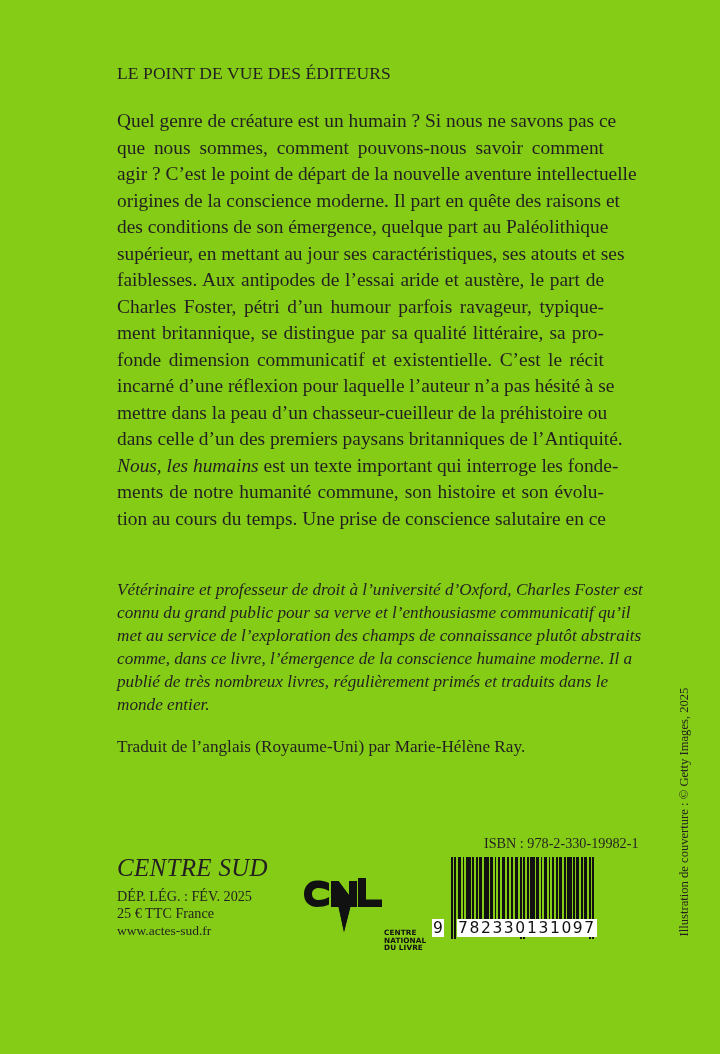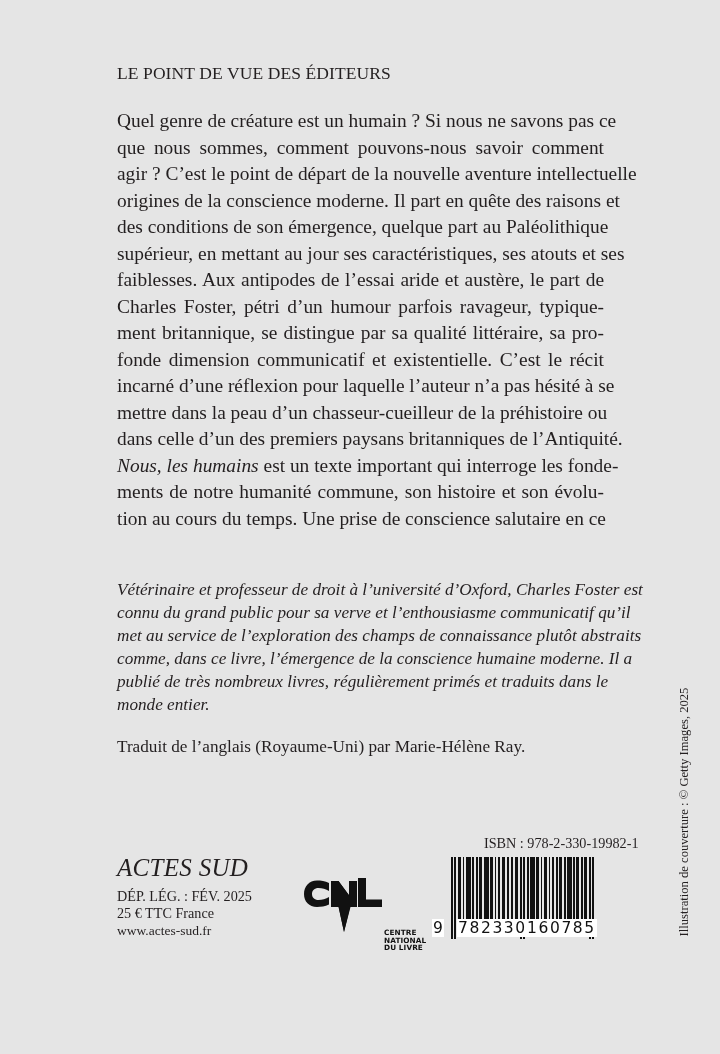--- a/index.html
+++ b/index.html
@@ -12,21 +12,21 @@
       height: 1054px;
       position: relative;
       overflow: hidden;
       font-family: "Liberation Serif", "DejaVu Serif", serif;
       color: #231f20;
     }
     .page {
       position: absolute;
       left: 0; top: 0;
       width: 720px; height: 1054px;
-      background: #e5e5e5;
+      background: #84cc16;
     }
     .heading {
       position: absolute;
       left: 117px;
       top: 62px;
       font-size: 17.5px;
       letter-spacing: 0.1px;
       line-height: 22px;
       white-space: nowrap;
       color: #231f20;
@@ -204,21 +204,21 @@
     <span class="line">Vétérinaire et professeur de droit à l’université d’Oxford, Charles Foster est</span>
     <span class="line">connu du grand public pour sa verve et l’enthousiasme communicatif qu’il</span>
     <span class="line">met au service de l’exploration des champs de connaissance plutôt abstraits</span>
     <span class="line">comme, dans ce livre, l’émergence de la conscience humaine moderne. Il a</span>
     <span class="line">publié de très nombreux livres, régulièrement primés et traduits dans le</span>
     <span class="line last">monde entier.</span>
   </div>
 
   <div class="translator">Traduit de l’anglais (Royaume-Uni) par Marie-Hélène Ray.</div>
 
-  <div class="publisher-logo">ACTES SUD</div>
+  <div class="publisher-logo">CENTRE SUD</div>
 
   <div class="pub-info">
     <div>DÉP. LÉG. : FÉV. 2025</div>
     <div>25 € TTC France</div>
     <div class="url">www.actes-sud.fr</div>
   </div>
 
   <svg class="cnl-logo" viewBox="0 0 120 60" xmlns="http://www.w3.org/2000/svg">
 
     <path d="M27 5 C23 3 19 2.5 15 2.5 C7 2.5 2 8.5 2 16 C2 23.5 7 29 15 29 C19 29 23 28.3 27 26.5 L27 19 C24 21 20 22 16.5 22 C12.5 22 10 19.5 10 16 C10 12.5 12.5 10 16.5 10 C20 10 24 11 27 13 Z" fill="#111"></path>
@@ -276,20 +276,20 @@
       <rect x="145" y="0" width="1.5" height="63"></rect>
       <rect x="148" y="0" width="3" height="63"></rect>
 
       <rect x="153" y="0" width="1.6" height="82"></rect>
       <rect x="156.4" y="0" width="1.6" height="82"></rect>
     </g>
   </svg>
   <div class="barcode-digits">
     <span style="left:0px;">9</span>
     <span style="left:25px; letter-spacing:1.6px;">782330</span>
-    <span style="left:94px; letter-spacing:1.6px;">160785</span>
+    <span style="left:94px; letter-spacing:1.6px;">131097</span>
   </div>
 
   <div class="credit">
     <div class="credit-inner">Illustration de couverture : © Getty Images, 2025</div>
   </div>
 
 </div>
 
 </body></html>

